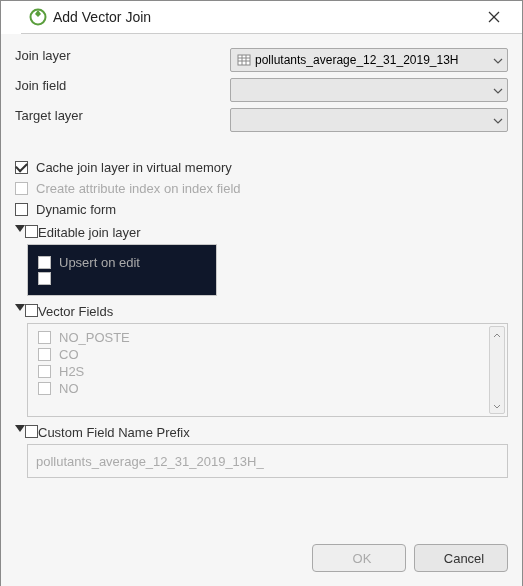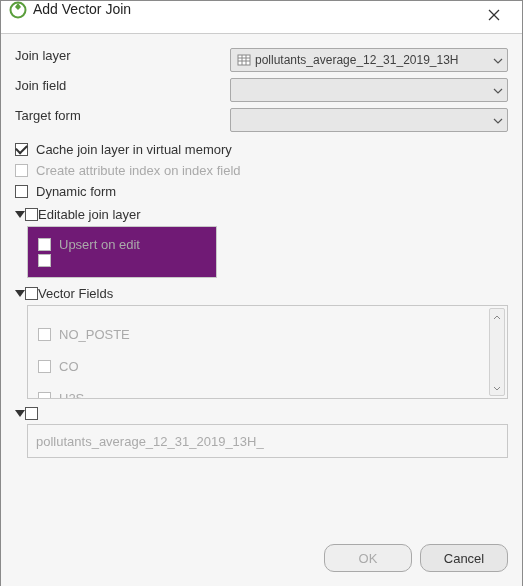--- a/index.html
+++ b/index.html
@@ -14,24 +14,25 @@
     width: 523px;
     height: 586px;
     box-sizing: border-box;
     border: 1px solid #8a8a8a;
     background: #fff;
     position: relative;
   }
   .titlebar {
     height: 32px;
     display: flex;
-    align-items: flex-start;
+    align-items: center;
     padding: 0 8px;
     border-bottom: 1px solid #ccc;
     background: #fff;
+    margin-left: 20px;
   }
   .app-icon {
     width: 18px;
     height: 18px;
     margin-right: 6px;
     display: flex;
     align-items: center;
     justify-content: center;
   }
   .title-text {
@@ -72,21 +73,21 @@
     flex: 1;
     display: flex;
     align-items: center;
     height: 24px;
     background: #e7e7e7;
     border: 1px solid #a9a9a9;
     border-radius: 2px;
     padding: 0 4px 0 6px;
     box-sizing: border-box;
     font-size: 12px;
-    color: #404040;
+    color: #000000;
     cursor: pointer;
     overflow: hidden;
   }
   .combo .combo-icon {
     margin-right: 4px;
     display: flex;
     align-items: center;
     flex-shrink: 0;
   }
   .combo .combo-text {
@@ -134,41 +135,41 @@
     color: #333;
   }
   .check-label.disabled {
     color: #aaa;
   }
   .collapsible {
     margin-top: 6px;
   }
   .collapsible-header {
     display: flex;
-    align-items: center;
+    align-items: flex-start;
     cursor: pointer;
     padding: 2px 0;
   }
   .triangle {
     width: 0;
     height: 0;
     flex-shrink: 0;
   }
   .triangle.down {
     border-left: 5px solid transparent;
     border-right: 5px solid transparent;
     border-top: 7px solid #333;
   }
   .collapsible-body {
     margin-left: 12px;
     margin-top: 2px;
   }
   .editable-body {
     border: 1px solid #c8c8c8;
-    background: #701a75;
+    background: #0f172a;
     padding: 8px 10px;
     width: 190px;
     box-sizing: border-box;
   }
   .editable-body .check-row {
     margin: 2px 0;
   }
   .joined-fields-box {
     border: 1px solid #c8c8c8;
     background: #f6f6f6;
@@ -176,21 +177,21 @@
     margin-top: 2px;
     position: relative;
     padding: 4px 24px 4px 10px;
     box-sizing: border-box;
     overflow: hidden;
   }
   .field-item {
     display: flex;
     align-items: center;
     gap: 8px;
-    margin: 17px 0;
+    margin: 2px 0;
   }
   .field-item .check-label {
     color: #aaa;
   }
   .scrollbar {
     position: absolute;
     right: 2px;
     top: 2px;
     bottom: 2px;
     width: 16px;
@@ -228,22 +229,23 @@
   .btn {
     width: 86px;
     height: 26px;
     font-size: 13px;
     border: 1px solid #a9a9a9;
     background: #e7e7e7;
     display: flex;
     align-items: center;
     justify-content: center;
     cursor: pointer;
-    border-radius: 10px;
+    border-radius: 4px;
     color: #333;
+    padding-left: 6px;
   }
   .btn.disabled {
     color: #aaa;
     background: #eee;
     cursor: default;
   }
 </style>
 </head>
 <body>
 
@@ -294,32 +296,32 @@
           <span class="combo-text"></span>
           <span class="chevron">
             <svg width="10" height="6" viewBox="0 0 10 6">
                 <path d="M1 1 L5 5 L9 1" fill="none" stroke="#555" stroke-width="1.2"></path>
               </svg>
           </span>
         </div>
       </div>
 
       <div class="row">
-        <div class="row-label">Target form</div>
+        <div class="row-label">Target layer</div>
         <div class="combo">
           <span class="combo-text"></span>
           <span class="chevron">
             <svg width="10" height="6" viewBox="0 0 10 6">
                 <path d="M1 1 L5 5 L9 1" fill="none" stroke="#555" stroke-width="1.2"></path>
               </svg>
           </span>
         </div>
       </div>
 
-      <div class="check-row" style="margin-top:10px;">
+      <div class="check-row" style="margin-top:28px;">
         <span class="checkbox checked"></span>
         <span class="check-label">Cache join layer in virtual memory</span>
       </div>
 
       <div class="check-row">
         <span class="checkbox disabled"></span>
         <span class="check-label disabled">Create attribute index on index field</span>
       </div>
 
       <div class="check-row">
@@ -383,20 +385,21 @@
               </span>
             </div>
           </div>
         </div>
       </div>
 
       <div class="collapsible">
         <div class="collapsible-header">
           <span class="triangle down"></span>
           <span class="checkbox"></span>
+          <span class="check-label">Custom Field Name Prefix</span>
         </div>
         <div class="collapsible-body">
           <div class="prefix-input">
             <span>pollutants_average_12_31_2019_13H_</span>
           </div>
         </div>
       </div>
 
     </div>
 

